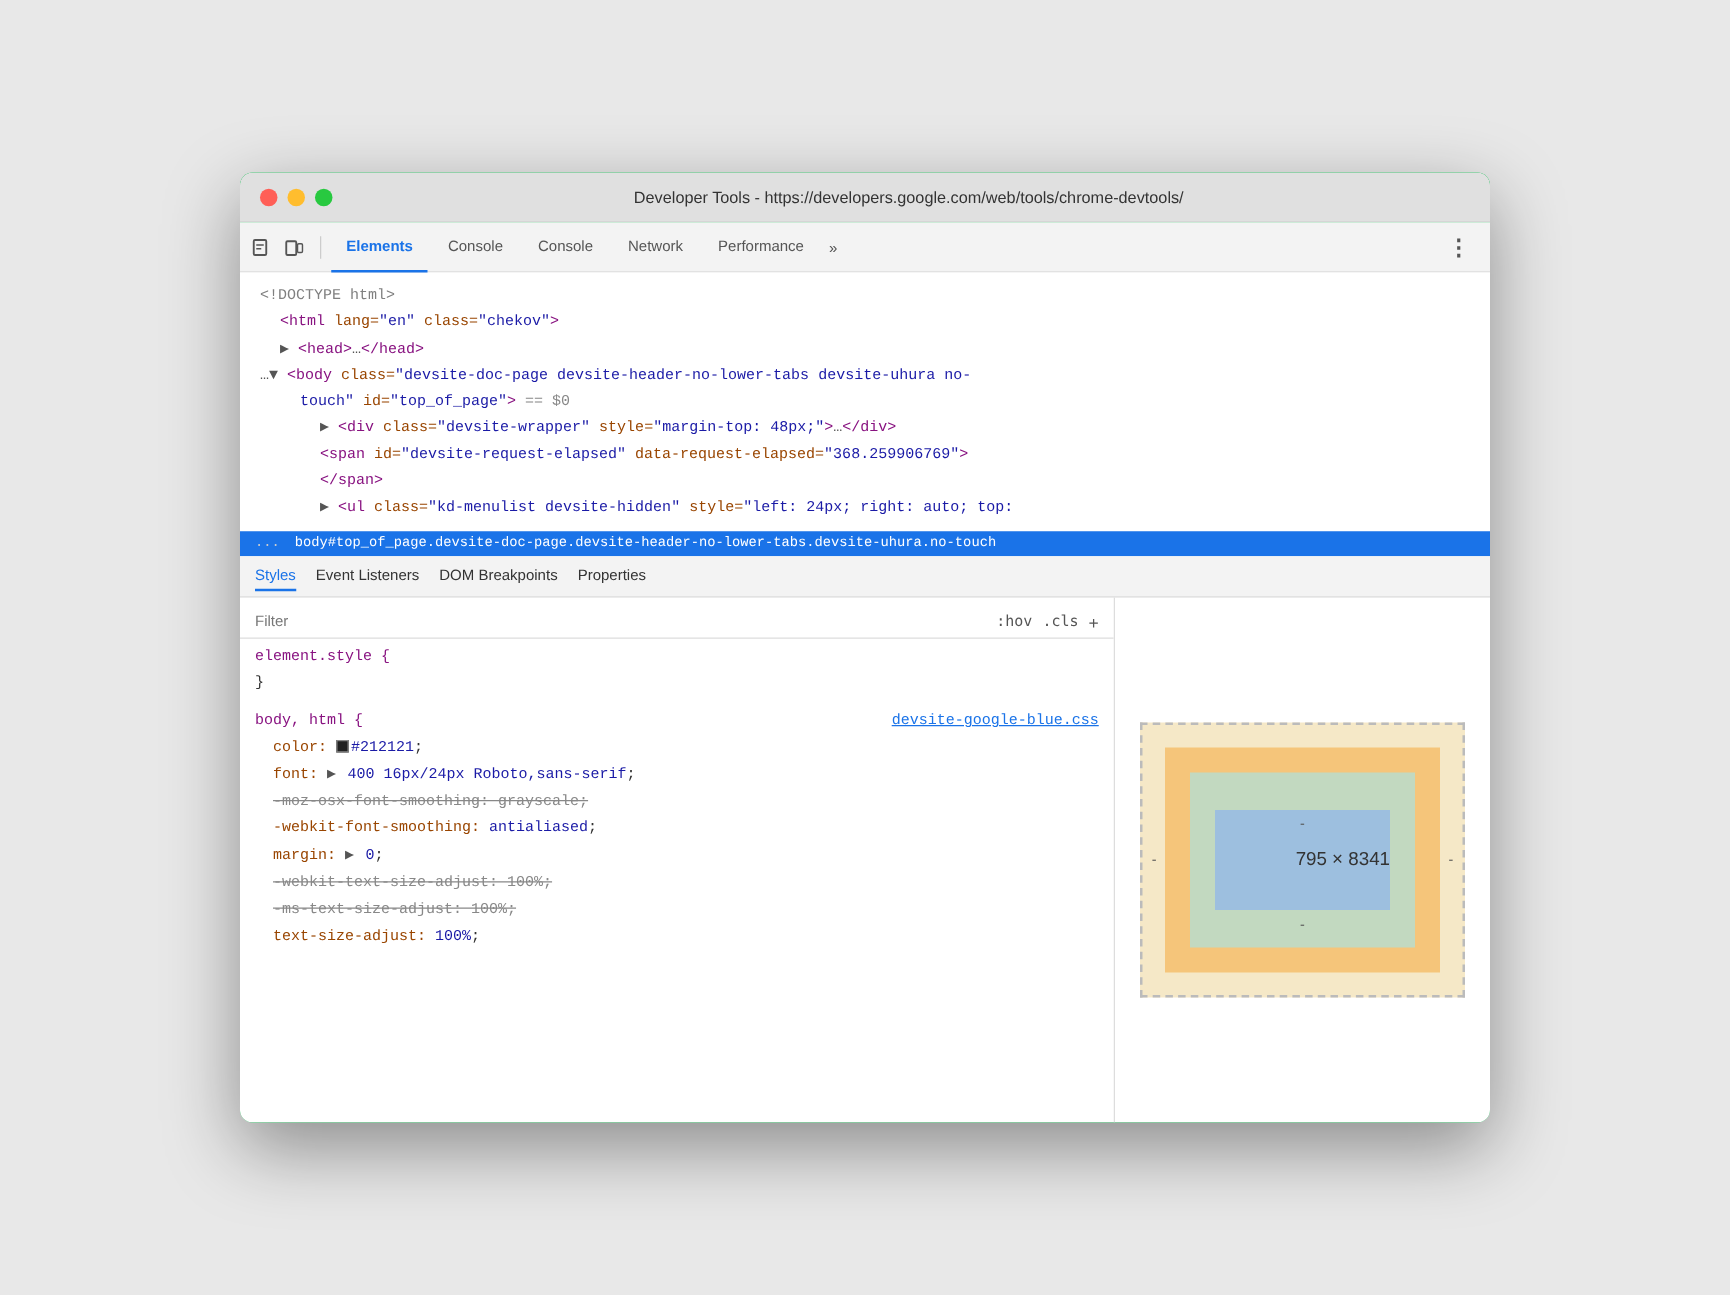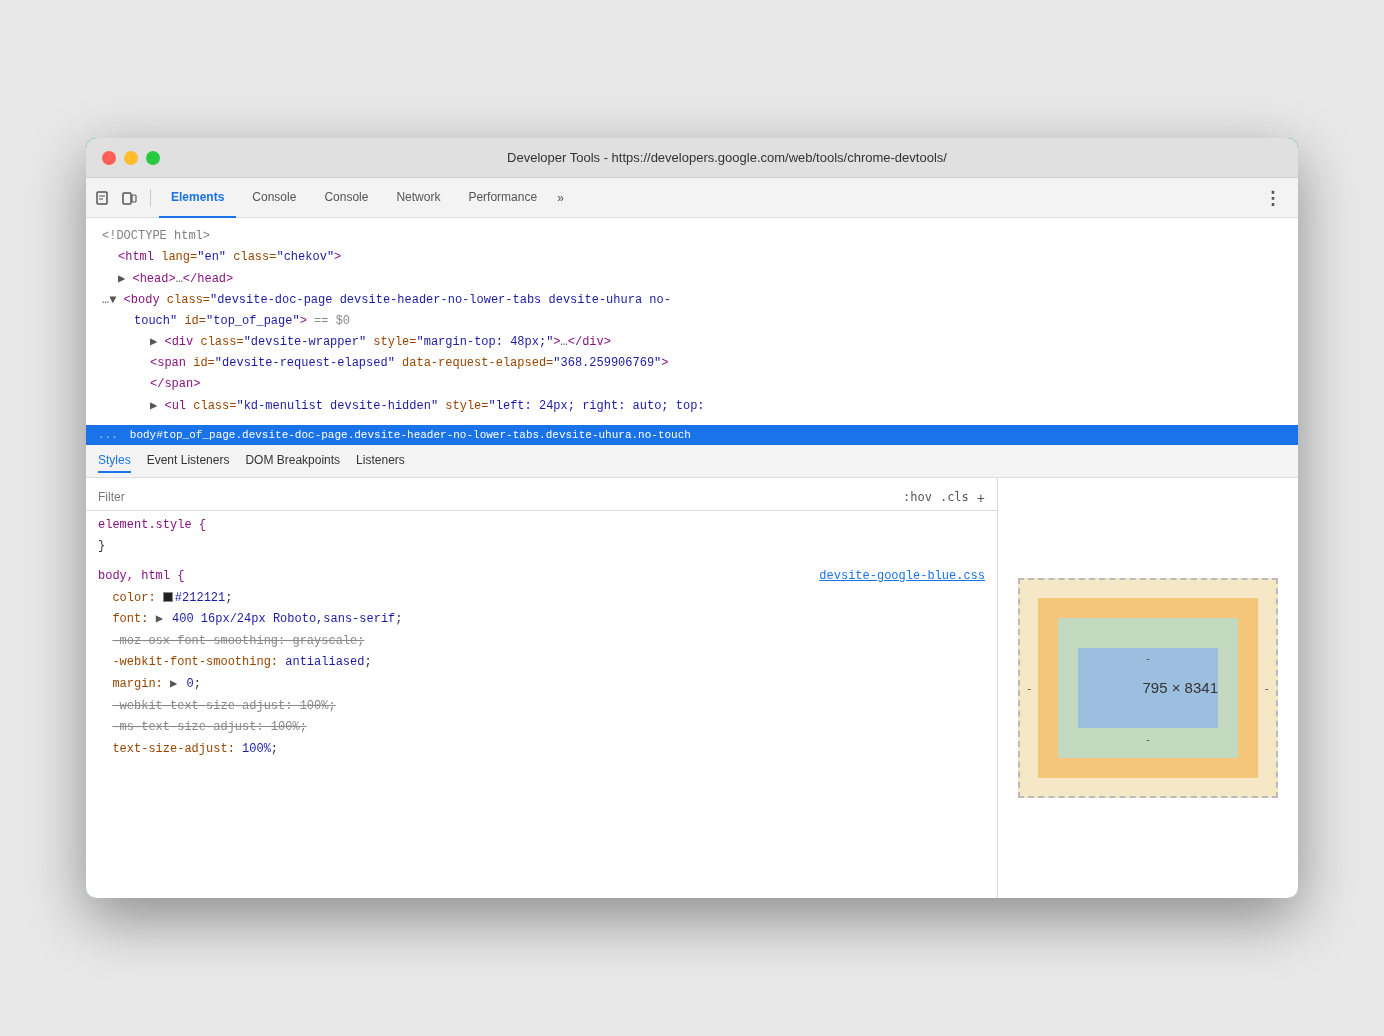--- a/index.html
+++ b/index.html
@@ -9,21 +9,21 @@
       display: flex;
       justify-content: center;
       align-items: center;
       min-height: 100vh;
       padding: 20px;
     }
     .window {
       background: #22c55e;
       border-radius: 10px;
       box-shadow: 0 20px 60px rgba(0,0,0,0.4);
-      width: 1212px;
+      width: 1000px;
       overflow: hidden;
     }
     .title-bar {
       background: #e0e0e0;
       padding: 12px 16px;
       display: flex;
       align-items: center;
       gap: 12px;
       border-bottom: 1px solid #ccc;
       border-radius: 10px 10px 0 0;
@@ -341,21 +341,21 @@
       <div class="sub-tab active">
         <span>Styles</span>
       </div>
       <div class="sub-tab">
         <span>Event Listeners</span>
       </div>
       <div class="sub-tab">
         <span>DOM Breakpoints</span>
       </div>
       <div class="sub-tab">
-        <span>Listeners</span>
+        <span>Properties</span>
       </div>
     </div>
 
     <div class="styles-wrapper">
       <div class="styles-panel">
 
         <div class="styles-left">
 
           <div class="filter-bar">
             <span class="filter-label">Filter</span>

